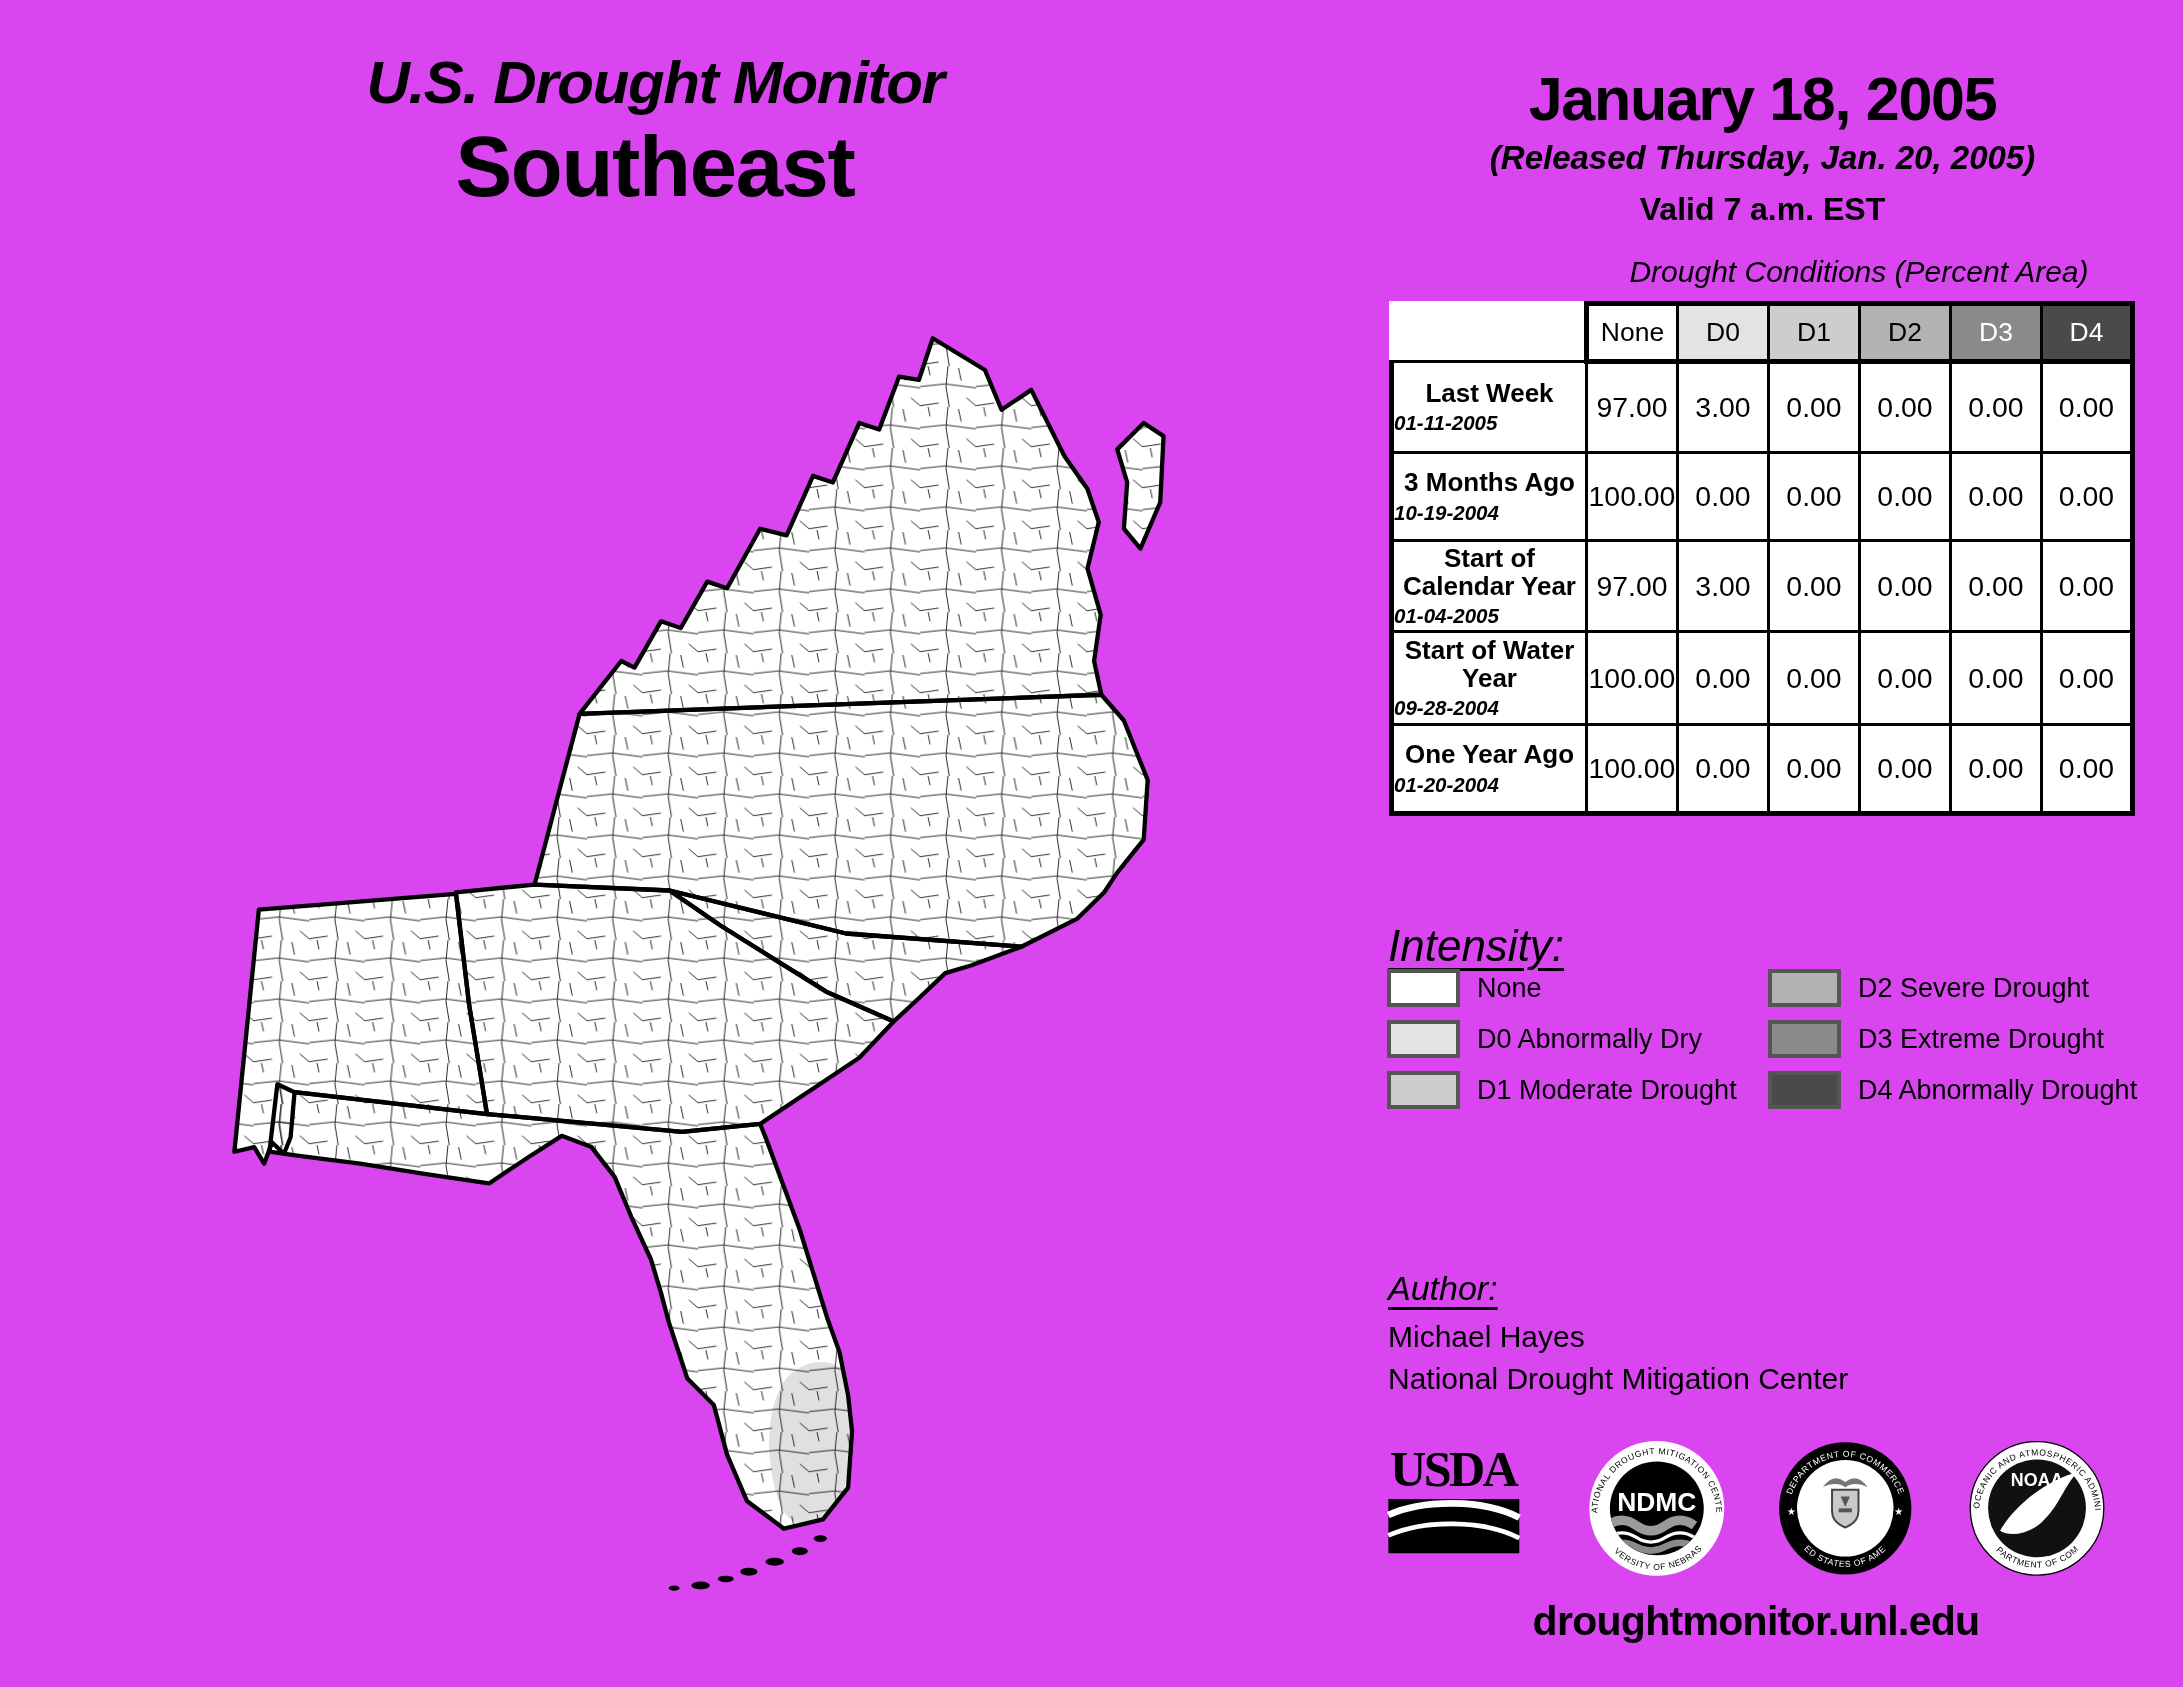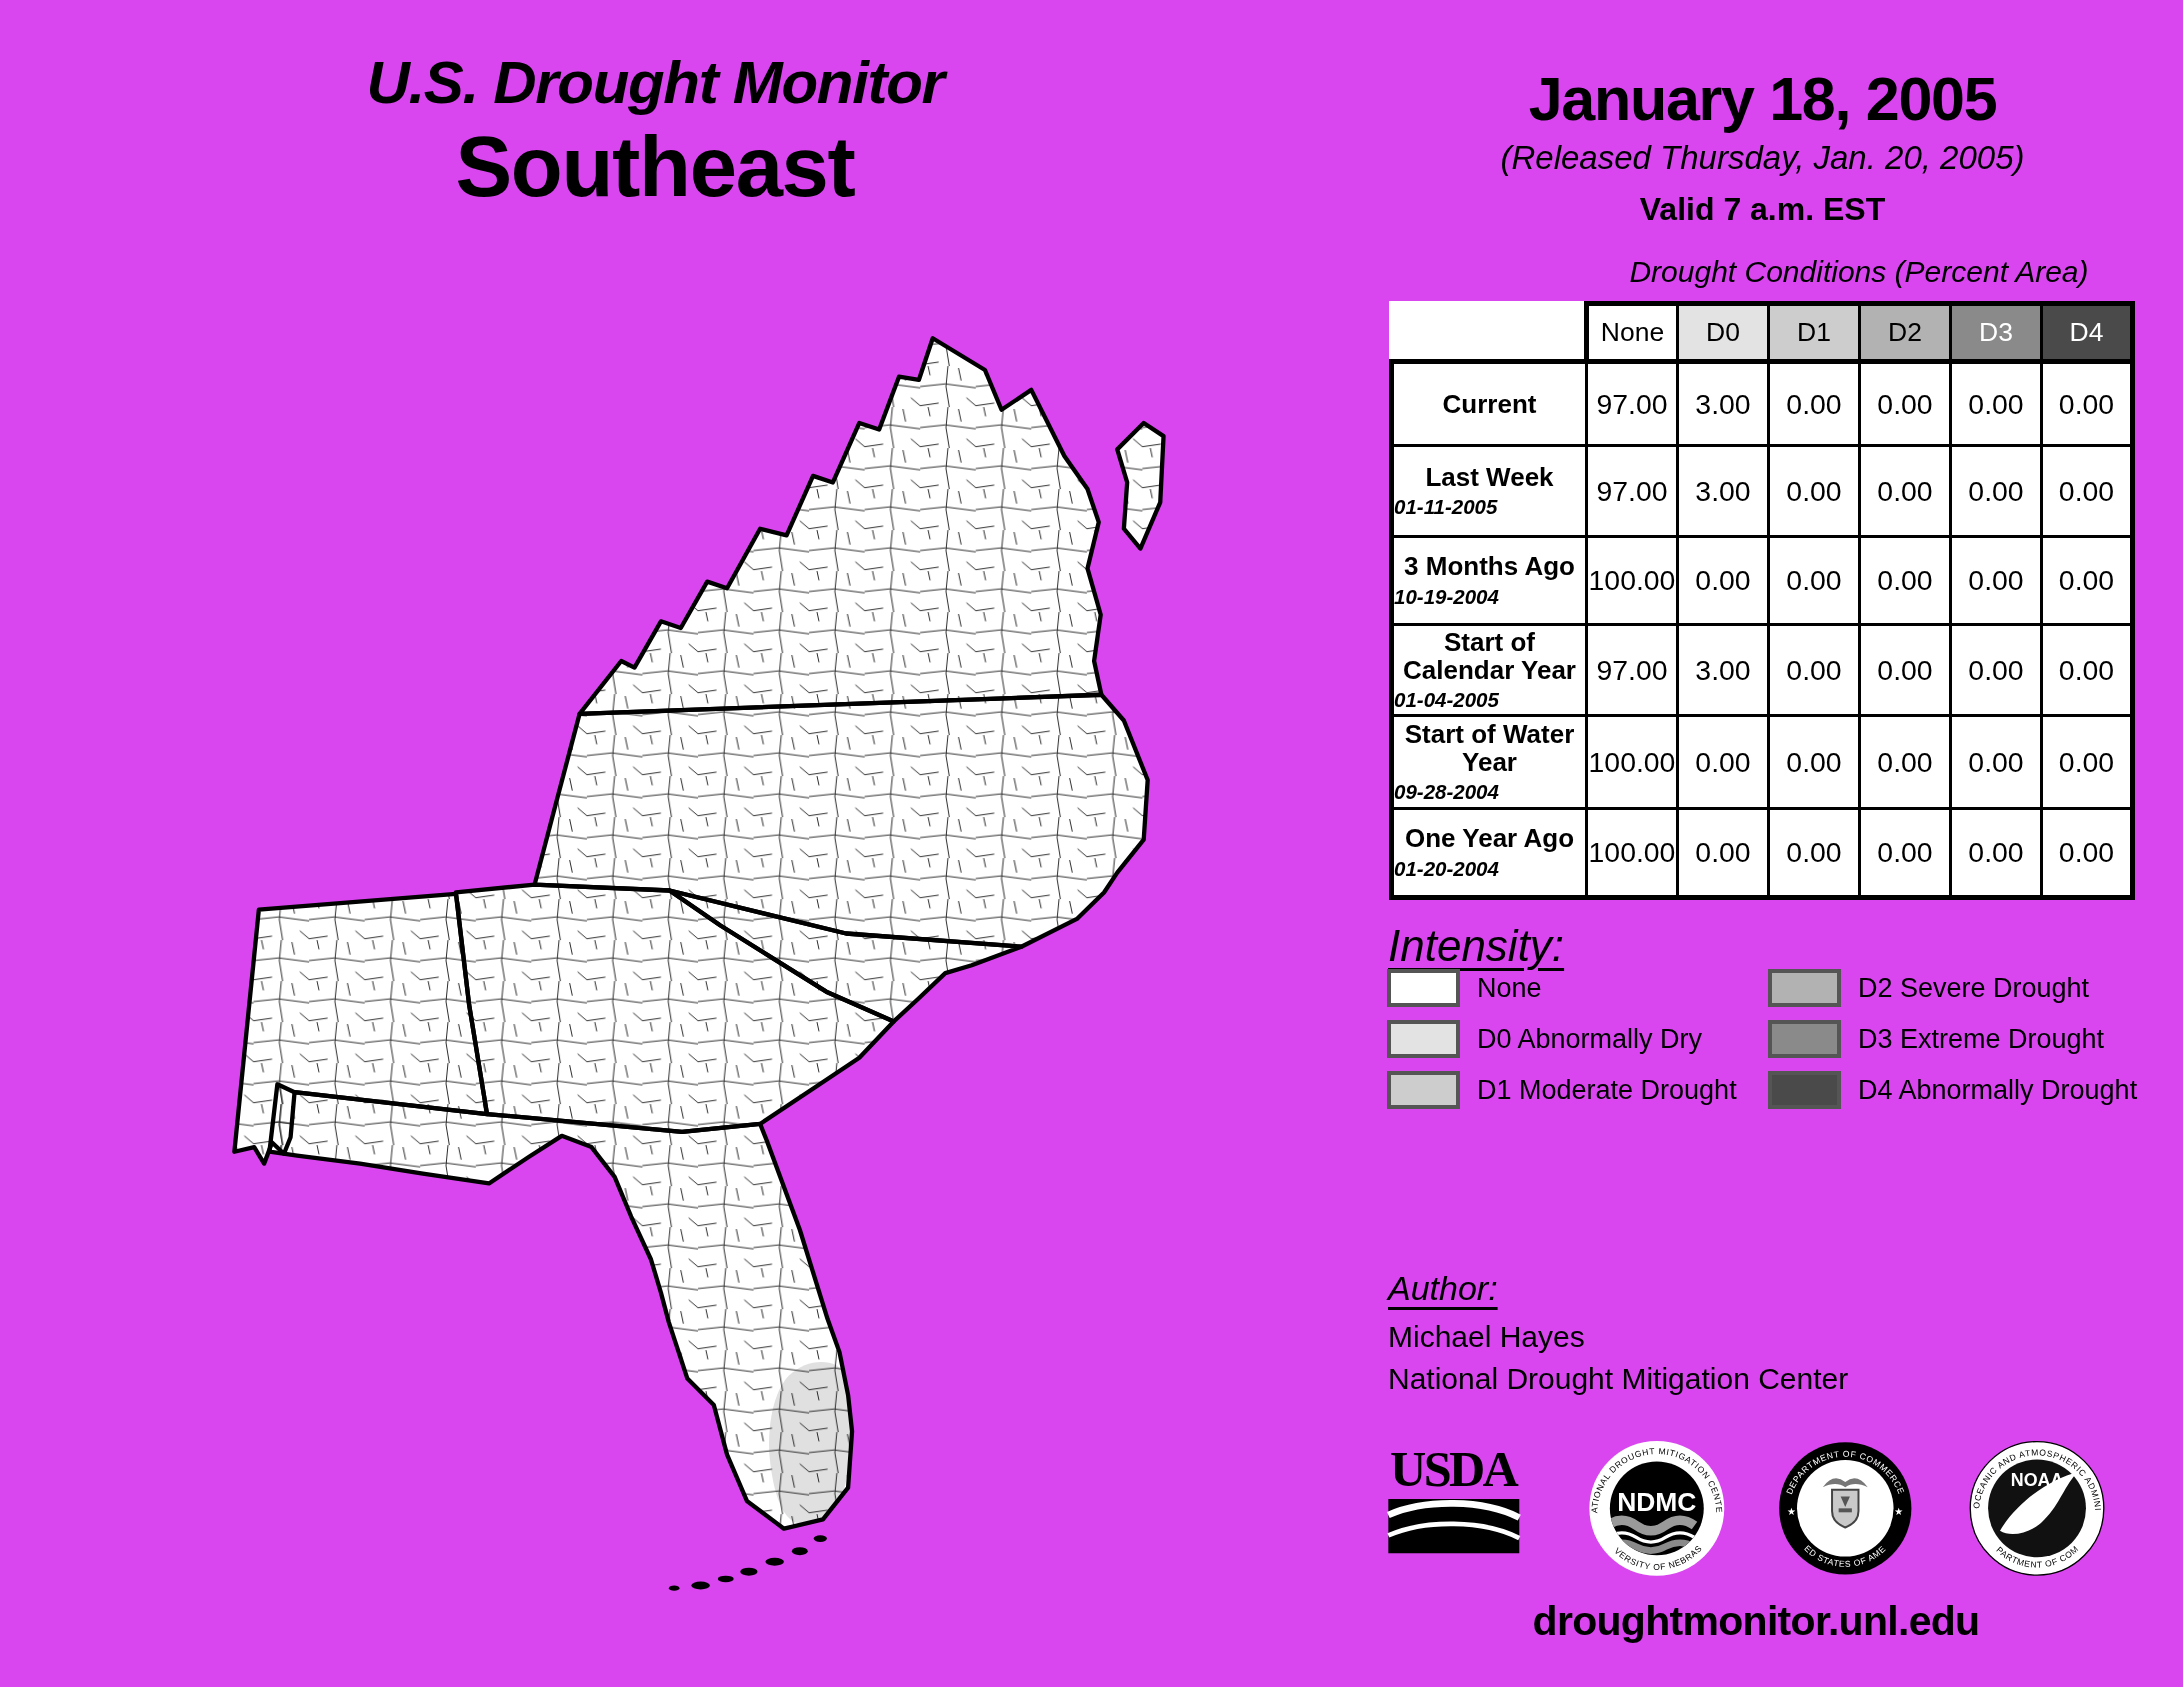--- a/index.html
+++ b/index.html
@@ -8,21 +8,21 @@
   .abs{position:absolute;}
   .ctr{text-align:center;}
   .uline{text-decoration:underline;text-decoration-thickness:3.3px;text-underline-offset:6.6px;}
 
   
   #title1{left:291px;top:48px;width:728px;font-size:60px;font-weight:bold;font-style:italic;letter-spacing:-1.3px;}
   #title2{left:291px;top:118px;width:728px;font-size:85px;font-weight:bold;letter-spacing:-1.3px;}
 
   
   #hdate{left:1422px;top:64px;width:681px;font-size:61px;font-weight:bold;letter-spacing:-1.3px;}
-  #hreleased{left:1422px;top:139px;width:681px;font-size:33px;font-weight:normal;font-style:italic;text-align:center;}
+  #hreleased{left:1422px;top:139px;width:681px;font-size:33px;font-weight:bold;font-style:italic;text-align:center;}
   #hvalid{left:1422px;top:191px;width:681px;font-size:32px;font-weight:bold;}
   #tcaption{left:1581px;top:255px;width:556px;font-size:30px;font-style:italic;}
 
   
   #dmtable{left:1389px;top:301px;}
   table.dm{border-collapse:collapse;table-layout:fixed;background:#fff;}
   table.dm th,table.dm td{border:3.3px solid #000;padding:0;vertical-align:middle;}
   table.dm .corner{border:none;background:#fff;}
   table.dm thead th{font-weight:400;font-size:26.5px;text-align:center;border-top:5.3px solid #000;border-bottom:5.3px solid #000;}
   table.dm thead th.first{border-left:5.3px solid #000;}
@@ -89,31 +89,20 @@
           <td class="corner"></td>
           <th class="first" style="background-color: rgb(255, 255, 255);">None</th>
           <th style="background-color: rgb(227, 227, 227);">D0</th>
           <th style="background-color: rgb(205, 205, 205);">D1</th>
           <th style="background-color: rgb(178, 178, 178);">D2</th>
           <th class="thdark" style="background-color: rgb(138, 138, 138);">D3</th>
           <th class="thdark last" style="background-color: rgb(74, 74, 74);">D4</th>
         </tr>
       </thead>
       <tbody>
-        <tr class="rfirst" style="height:84px">
-          <th class="rlabel">
-              <div class="rl">Current</div>
-            </th>
-          <td class="val">97.00</td>
-          <td class="val">3.00</td>
-          <td class="val">0.00</td>
-          <td class="val">0.00</td>
-          <td class="val">0.00</td>
-          <td class="val last">0.00</td>
-        </tr>
         <tr style="height:91px">
           <th class="rlabel">
             <div class="rl">Last Week</div>
             <div class="rd">01-11-2005</div>
           </th>
           <td class="val">97.00</td>
           <td class="val">3.00</td>
           <td class="val">0.00</td>
           <td class="val">0.00</td>
           <td class="val">0.00</td>

